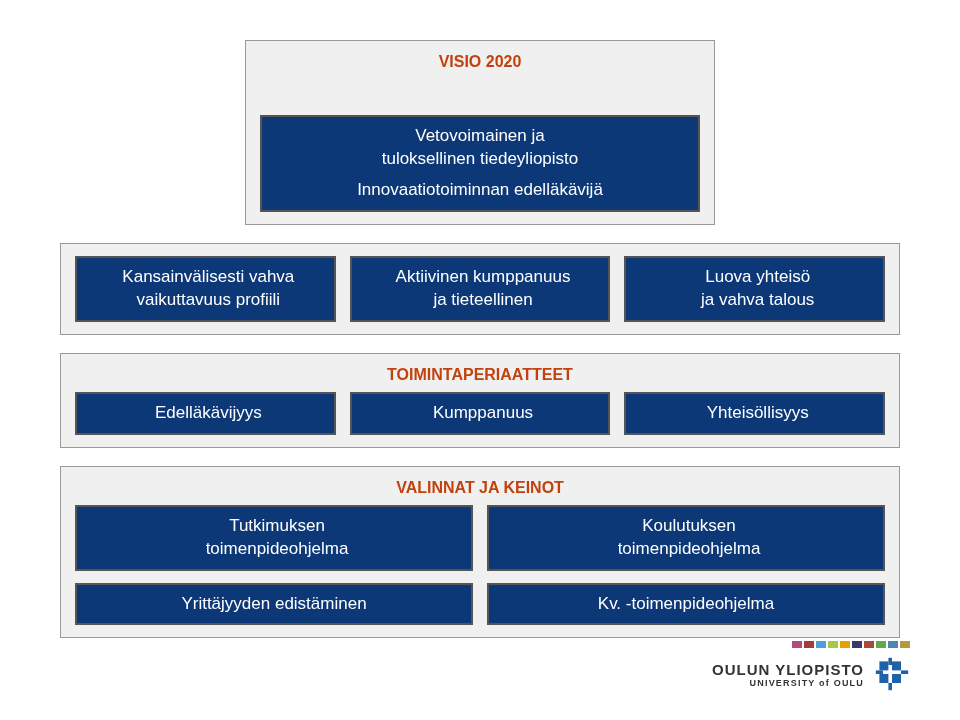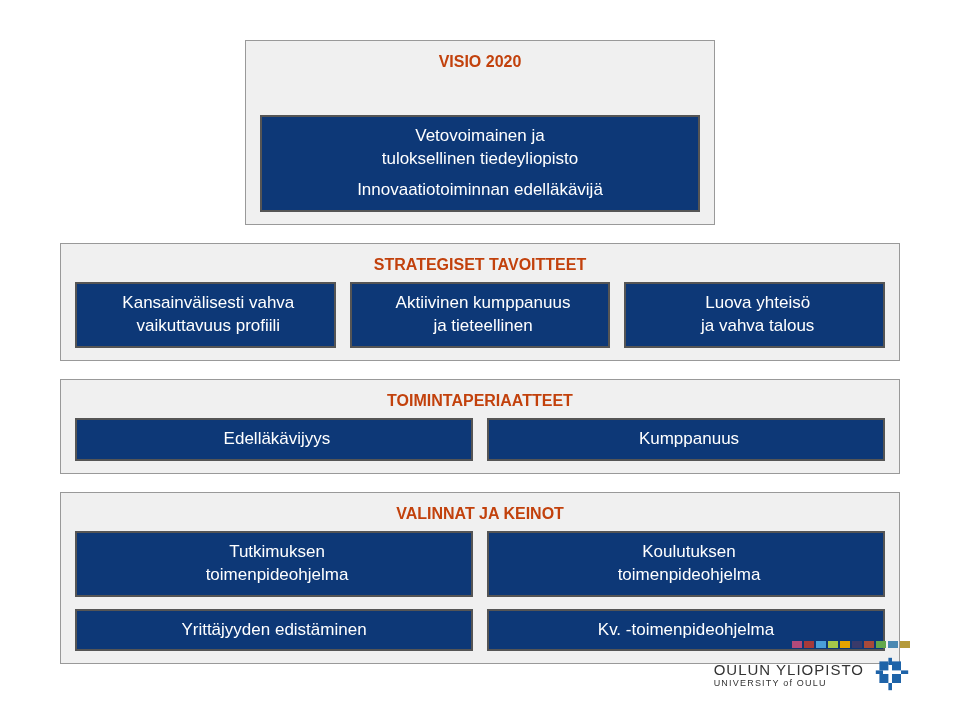--- a/index.html
+++ b/index.html
@@ -80,20 +80,22 @@
     display: inline-block;
     width: 10px;
     height: 7px;
   }
   .logo-row {
     display: flex;
     align-items: center;
     gap: 10px;
   }
   .logo-text {
+    text-align: right;
+    font-weight: bold;
   }
   .logo-text .uni {
     font-size: 15px;
     letter-spacing: 1px;
     color: #333;
   }
   .logo-text .sub {
     font-size: 9px;
     letter-spacing: 1.2px;
     color: #333;
@@ -111,21 +113,20 @@
   <div class="panel visio-panel">
     <div class="panel-title">VISIO 2020</div>
     <div class="blue-box" style="flex-direction:column; min-height:88px;margin-top:44px;">
       <div>Vetovoimainen ja</div>
       <div>tuloksellinen tiedeyliopisto</div>
       <div class="subtitle">Innovaatiotoiminnan edelläkävijä</div>
     </div>
   </div>
 
   <div class="panel strategiset">
-    <div class="panel-title">STRATEGISET TAVOITTEET</div>
     <div class="row">
       <div class="blue-box" style="flex-direction:column;">
         <span>Kansainvälisesti vahva</span>
         <span>vaikuttavuus profiili</span>
       </div>
       <div class="blue-box" style="flex-direction:column;">
         <span>Aktiivinen kumppanuus</span>
         <span>ja tieteellinen</span>
       </div>
       <div class="blue-box" style="flex-direction:column;">
@@ -136,20 +137,23 @@
   </div>
 
   <div class="panel">
     <div class="panel-title">TOIMINTAPERIAATTEET</div>
     <div class="row">
       <div class="blue-box" style="min-height:42px;">
         <span>Edelläkävijyys</span>
       </div>
       <div class="blue-box" style="min-height:42px;">
         <span>Kumppanuus</span>
+      </div>
+      <div class="blue-box" style="min-height:42px;">
+        <span>Yhteisöllisyys</span>
       </div>
     </div>
   </div>
 
   <div class="panel valinnat">
     <div class="panel-title">VALINNAT JA KEINOT</div>
     <div class="row">
       <div class="blue-box" style="flex-direction:column;">
         <span>Tutkimuksen</span>
         <span>toimenpideohjelma</span>

